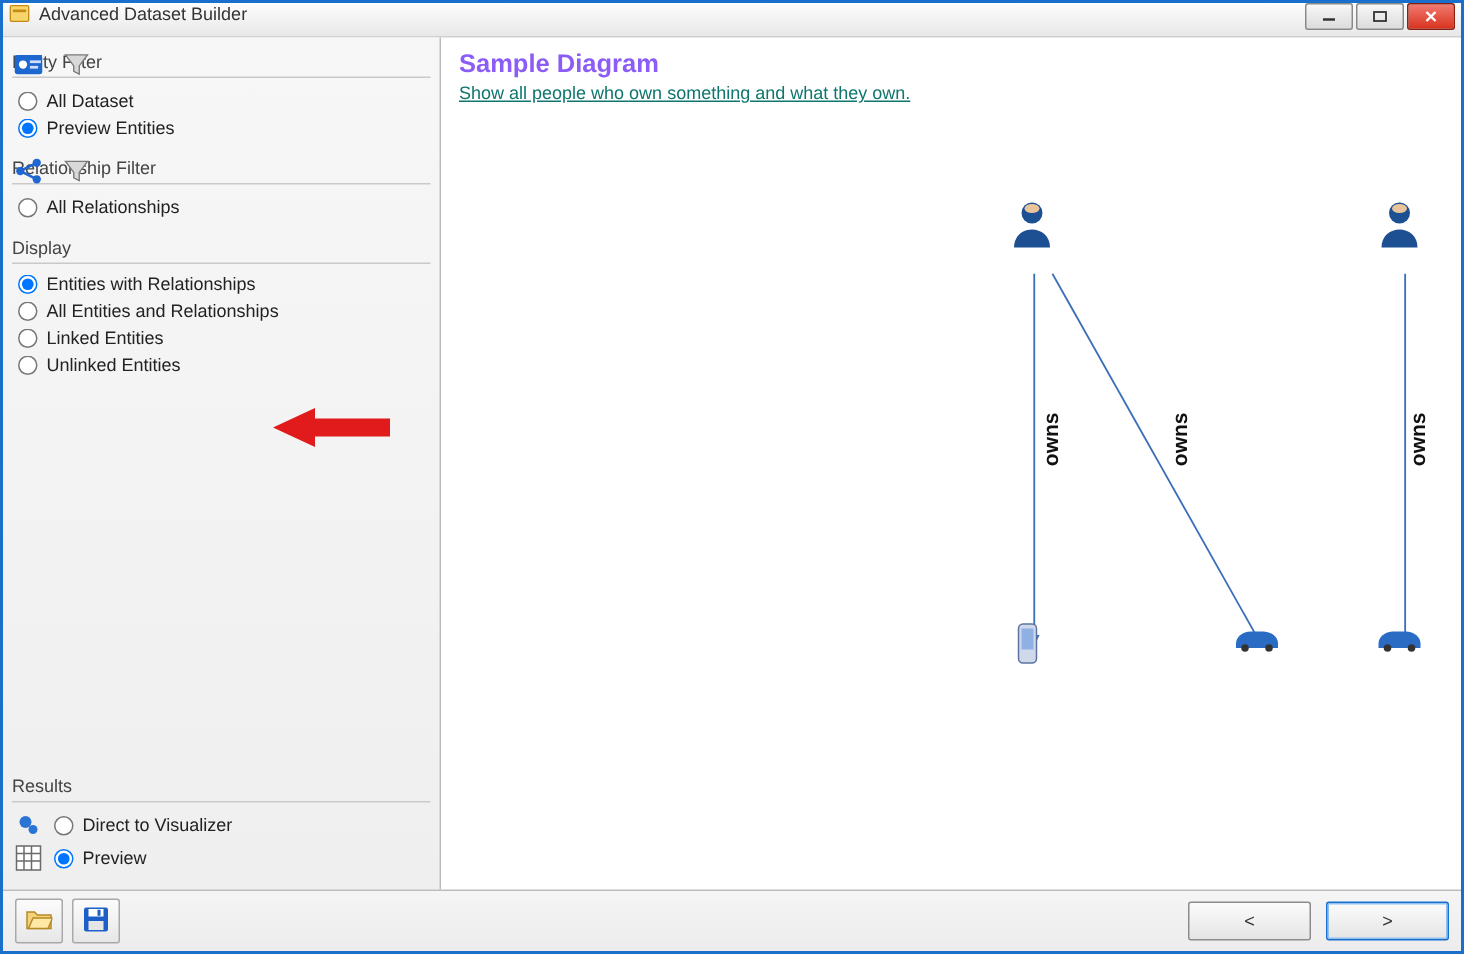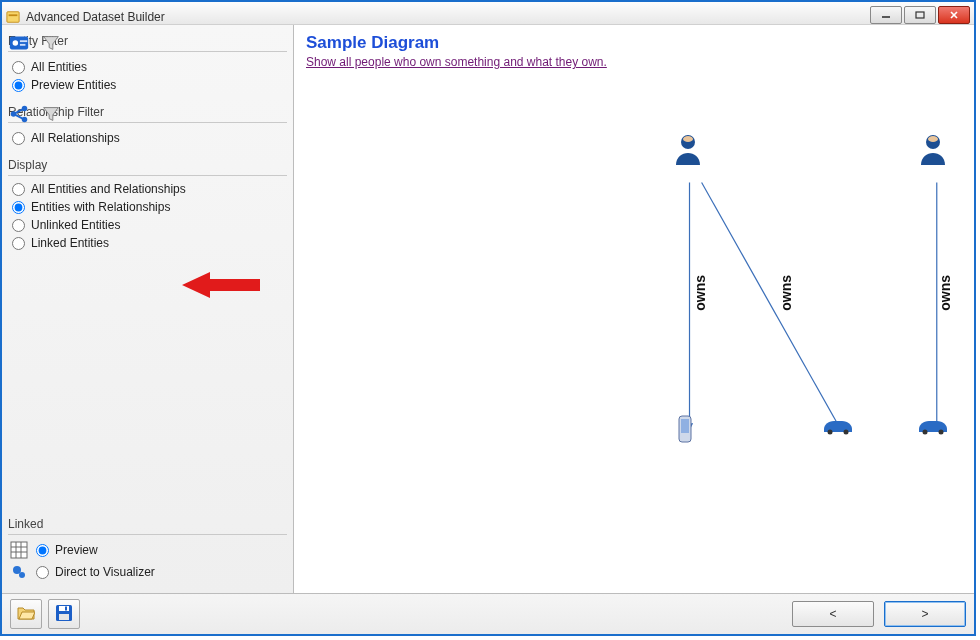--- a/index.html
+++ b/index.html
@@ -1,37 +1,37 @@
 <!DOCTYPE html>
 <html><head>
 <meta charset="utf-8">
 <style>
   html,body{margin:0;padding:0;font-family:"Segoe UI",Tahoma,sans-serif;font-size:12px;color:#222;background:#fff}
   .window{width:976px;height:636px;border:2px solid #1a6ecc;background:#fff;position:relative;box-sizing:border-box;display:flex;flex-direction:column}
   
-  .titlebar{height:22px;background:linear-gradient(#fdfdfd,#e8e8e8);border-bottom:1px solid #d0d0d0;display:flex;align-items:flex-end;padding:0 4px}
+  .titlebar{height:22px;background:linear-gradient(#fdfdfd,#e8e8e8);border-bottom:1px solid #d0d0d0;display:flex;align-items:flex-start;padding:0 4px}
   .titlebar .appicon{width:14px;height:14px;margin-right:6px}
   .titlebar .title{flex:1;font-size:12px;color:#333}
   .winbtn{width:30px;height:16px;margin-left:2px;border:1px solid #888;background:linear-gradient(#f7f7f7,#dcdcdc);border-radius:2px;display:flex;align-items:center;justify-content:center;font-size:9px;color:#333}
   .winbtn.close{background:linear-gradient(#f07a70,#d9341f);border-color:#8a1f12;color:#fff;font-weight:bold}
   
   .body{flex:1;display:flex;min-height:0}
   .sidebar{width:292px;border-right:1px solid #bcbcbc;background:linear-gradient(#f7f7f7,#efefef);display:flex;flex-direction:column;padding:4px 6px;box-sizing:border-box}
   .group-head{font-size:12px;color:#444;border-bottom:1px solid #c9c9c9;padding:3px 0 3px 0;margin-top:2px}
   .group-body{padding:4px 0 6px 2px}
   .row{display:flex;align-items:center;padding:2px 0}
   .row input[type=radio],.row input[type=checkbox]{margin:0 6px 0 2px}
   .head-icons{float:right;display:flex;gap:10px;margin-top:-20px;margin-right:6px}
   .icon24{width:22px;height:22px}
   .spacer{flex:1}
   
   .main{flex:1;position:relative;padding:8px 12px;box-sizing:border-box;overflow:hidden}
-  .sample-title{color:#1d4ed8;font-weight:600;font-size:17px;margin:0 0 2px 0}
+  .sample-title{color:#8b5cf6;font-weight:600;font-size:17px;margin:0 0 2px 0}
   .sample-sub{font-size:12.5px;color:#222;margin:0 0 16px 0}
-  .sample-link{color:#701a75;margin:0 0 8px 0;display:inline-block}
+  .sample-link{color:#0f766e;margin:0 0 8px 0;display:inline-block}
   .diagram{position:absolute;left:12px;right:12px;top:90px;bottom:10px}
   .node{position:absolute}
   .vlabel{position:absolute;writing-mode:vertical-rl;transform:rotate(180deg);font-size:14px;font-weight:600;color:#111}
   
   .red-arrow{position:absolute;left:180px;top:268px}
   
   .footer{height:40px;border-top:1px solid #bcbcbc;background:linear-gradient(#f5f5f5,#ececec);display:flex;align-items:center;padding:0 8px}
   .tbtn{width:30px;height:28px;border:1px solid #a9a9a9;background:linear-gradient(#fcfcfc,#e7e7e7);margin-right:6px;display:flex;align-items:center;justify-content:center;border-radius:2px}
   .footer .spacer{flex:1}
   .navbtn{width:80px;height:24px;border:1px solid #8c8c8c;background:linear-gradient(#fbfbfb,#e5e5e5);margin-left:10px;display:flex;align-items:center;justify-content:center;font-size:12px;color:#333;border-radius:2px}
@@ -85,21 +85,21 @@
         </span>
         <span class="icon24">
           <svg viewBox="0 0 24 24" width="22" height="22">
               <path d="M4 5h16l-6 8v6l-4-2v-4z" fill="#d8d8d8" stroke="#7a7a7a"></path>
             </svg>
         </span>
       </div>
       <div class="group-body">
         <label class="row">
             <input type="radio" name="ef" style="">
-            <span>All Entities</span>
+            <span>All Dataset</span>
           </label>
         <label class="row">
             <input type="radio" name="ef" checked="" style="">
             <span>Preview Entities</span>
           </label>
       </div>
 
       <div class="group-head">Relationship Filter</div>
       <div class="head-icons">
         <span class="icon24">
@@ -120,74 +120,74 @@
       <div class="group-body">
         <label class="row">
             <input type="radio" name="rf" style="">
             <span>All Relationships</span>
           </label>
       </div>
 
       <div class="group-head">Display</div>
       <div class="group-body" style="position:relative">
         <label class="row">
+            <input type="radio" name="dp" checked="" style="">
+            <span>Entities with Relationships</span>
+          </label>
+        <label class="row">
             <input type="radio" name="dp" style="">
             <span>All Entities and Relationships</span>
           </label>
         <label class="row">
-            <input type="radio" name="dp" checked="" style="">
-            <span>Entities with Relationships</span>
+            <input type="radio" name="dp" style="">
+            <span>Linked Entities</span>
           </label>
         <label class="row">
             <input type="radio" name="dp" style="">
             <span>Unlinked Entities</span>
-          </label>
-        <label class="row">
-            <input type="radio" name="dp" style="">
-            <span>Linked Entities</span>
           </label>
       </div>
 
       <div class="red-arrow">
         <svg width="80" height="30" viewBox="0 0 80 30">
             <polygon points="0,15 28,2 28,9 78,9 78,21 28,21 28,28" fill="#e11b1b"></polygon>
           </svg>
       </div>
 
       <div class="spacer"></div>
 
-      <div class="group-head">Linked</div>
+      <div class="group-head">Results</div>
       <div class="group-body">
+        <div class="row">
+          <span class="results-icon">
+            <svg viewBox="0 0 18 18" width="18" height="18">
+                <circle cx="7" cy="7" r="4" fill="#2a74d6"></circle>
+                <circle cx="12" cy="12" r="3" fill="#2a74d6"></circle>
+              </svg>
+          </span>
+          <label class="row" style="padding:0">
+              <input type="radio" name="res" style="">
+              <span>Direct to Visualizer</span>
+            </label>
+        </div>
         <div class="row">
           <span class="results-icon">
             <svg viewBox="0 0 18 18" width="18" height="18">
                 <rect x="1" y="1" width="16" height="16" fill="#fff" stroke="#6a6a6a"></rect>
                 <line x1="1" y1="6" x2="17" y2="6" stroke="#6a6a6a"></line>
                 <line x1="1" y1="11" x2="17" y2="11" stroke="#6a6a6a"></line>
                 <line x1="6" y1="1" x2="6" y2="17" stroke="#6a6a6a"></line>
                 <line x1="11" y1="1" x2="11" y2="17" stroke="#6a6a6a"></line>
               </svg>
           </span>
           <label class="row" style="padding:0">
               <input type="radio" name="res" checked="" style="">
               <span>Preview</span>
             </label>
         </div>
-        <div class="row">
-          <span class="results-icon">
-            <svg viewBox="0 0 18 18" width="18" height="18">
-                <circle cx="7" cy="7" r="4" fill="#2a74d6"></circle>
-                <circle cx="12" cy="12" r="3" fill="#2a74d6"></circle>
-              </svg>
-          </span>
-          <label class="row" style="padding:0">
-              <input type="radio" name="res" style="">
-              <span>Direct to Visualizer</span>
-            </label>
-        </div>
       </div>
     </div>
 
     <div class="main">
       <div class="sample-title">Sample Diagram</div>
       <a class="sample-link" href="#">Show all people who own something and what they own.</a>
 
       <div class="diagram">
         <svg width="100%" height="100%" viewBox="0 0 650 440">
           <defs>

